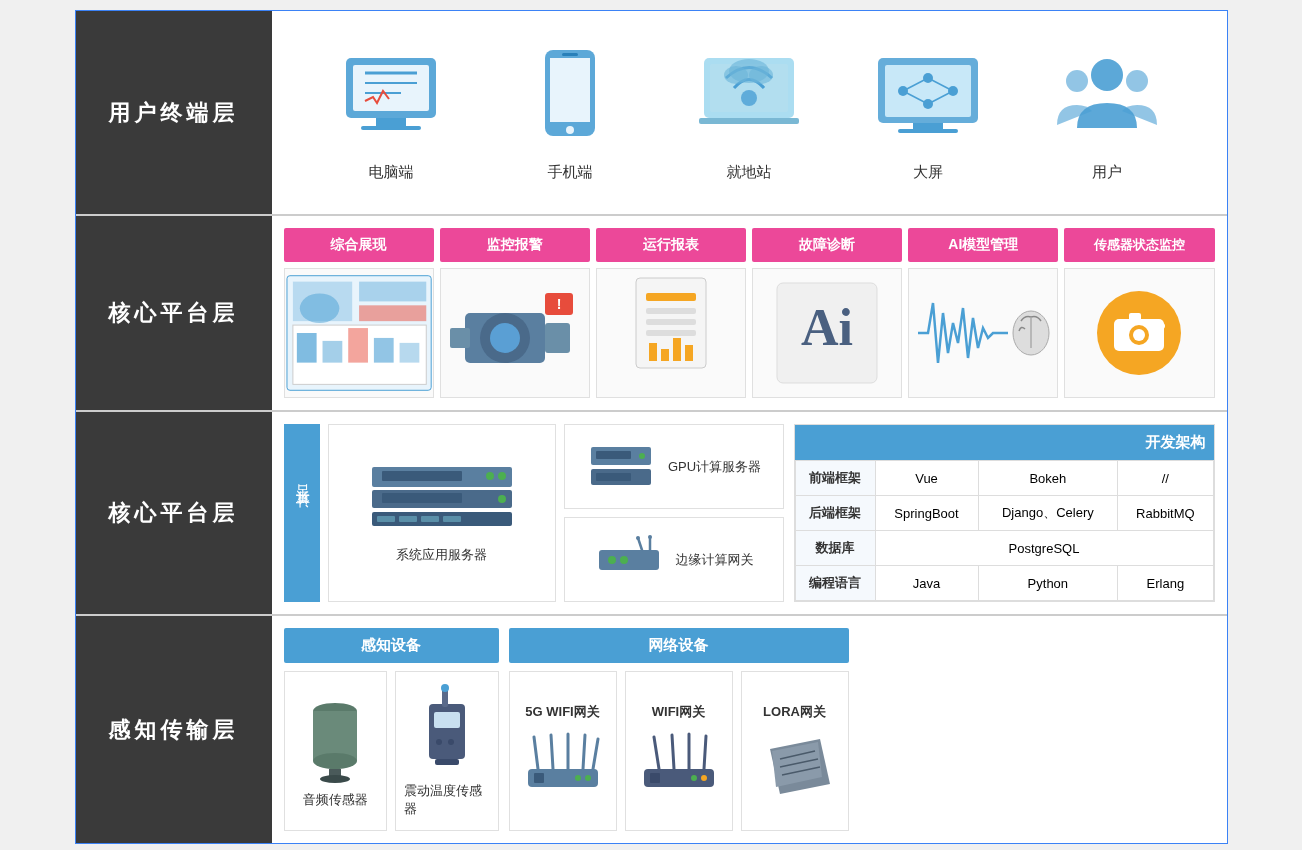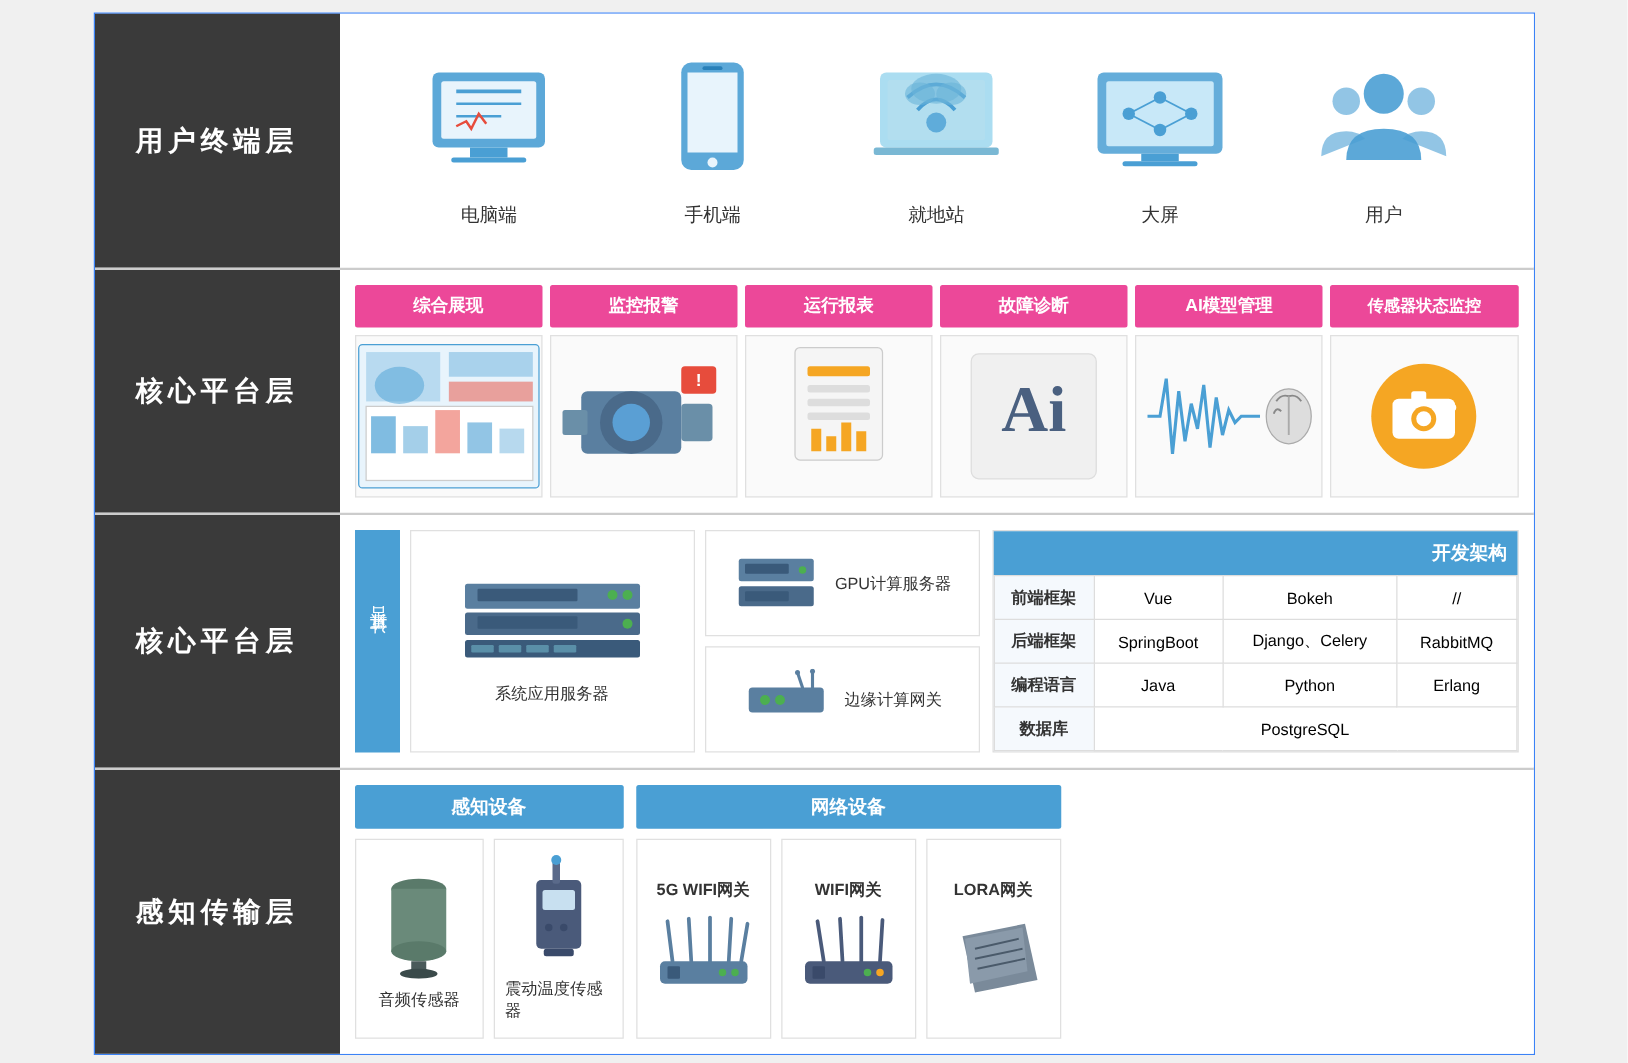--- a/index.html
+++ b/index.html
@@ -528,28 +528,28 @@
             <td>Bokeh</td>
             <td>//</td>
           </tr>
           <tr>
             <td>后端框架</td>
             <td>SpringBoot</td>
             <td>Django、Celery</td>
             <td>RabbitMQ</td>
           </tr>
           <tr>
+            <td>数据库</td>
+            <td colspan="3">PostgreSQL</td>
+          </tr>
+          <tr>
             <td>编程语言</td>
             <td>Java</td>
             <td>Python</td>
             <td>Erlang</td>
-          </tr>
-          <tr>
-            <td>数据库</td>
-            <td colspan="3">PostgreSQL</td>
           </tr>
         </tbody>
           </table>
       </div>
     </div>
   </div>
 
   <div class="row sensor-row">
     <div class="row-label">
       <span>感知传输层</span>

